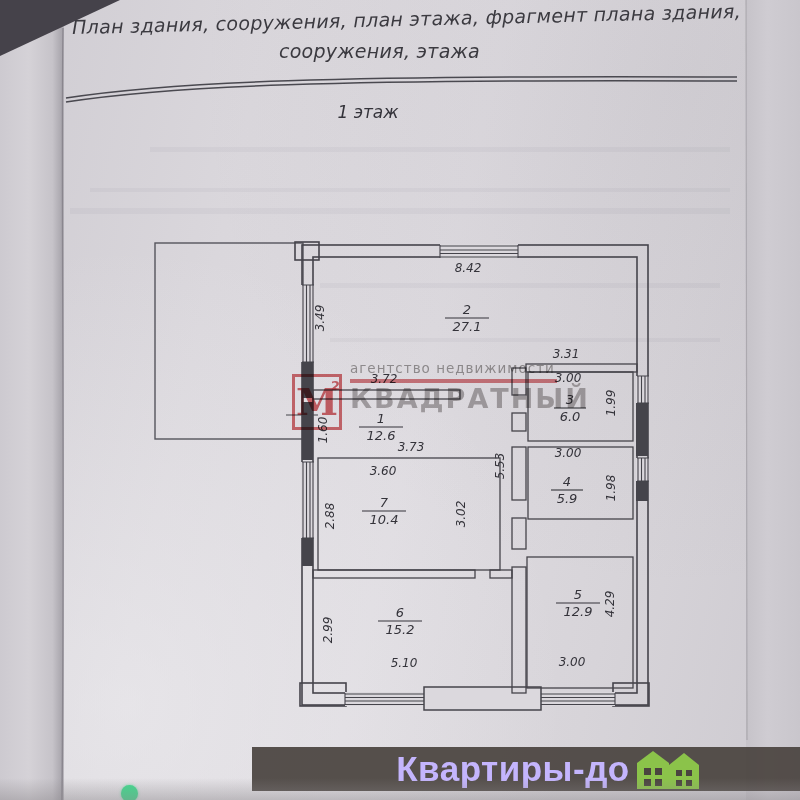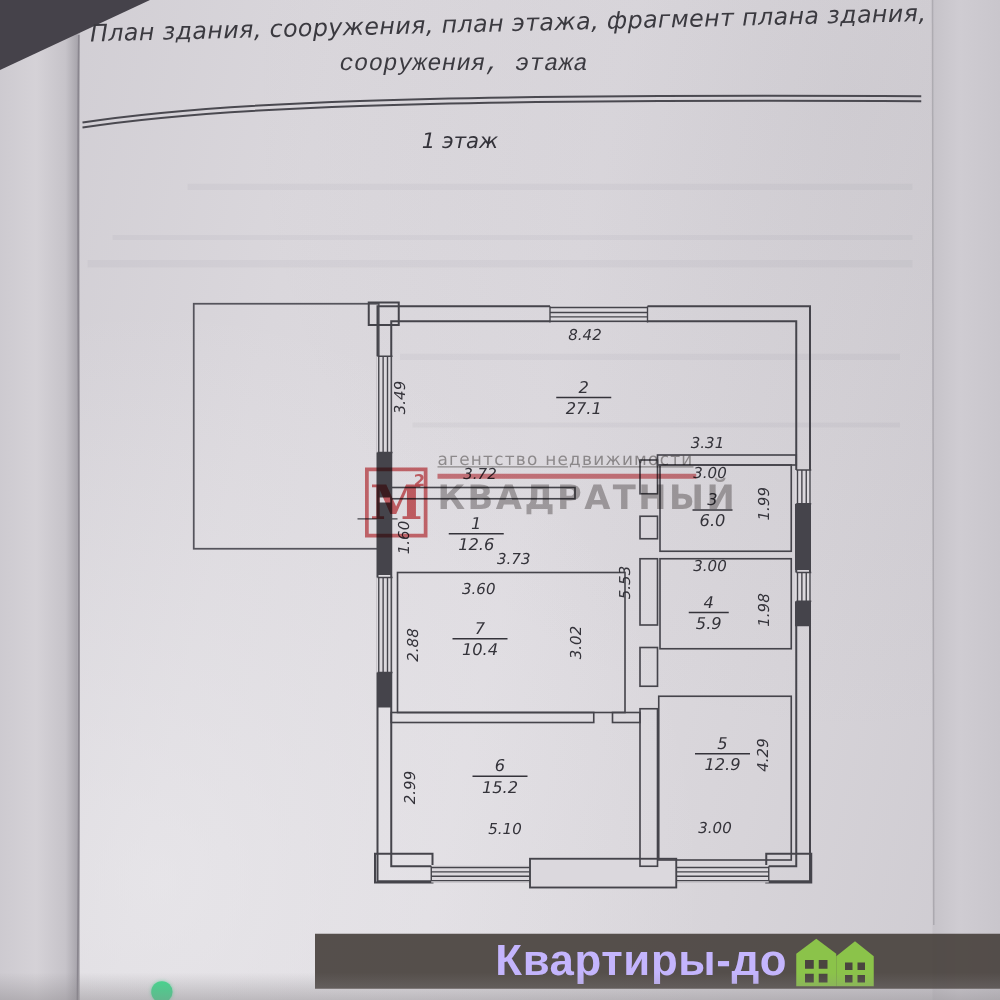--- a/index.html
+++ b/index.html
@@ -14,32 +14,32 @@
   .right-strip{position:absolute;left:746px;top:0;width:54px;height:800px;
     background:linear-gradient(90deg,#c6c3c9 0%,#cfccd2 40%,#c9c6cc 100%);}
   .bottom-strip{position:absolute;left:0;top:778px;width:800px;height:22px;
     background:linear-gradient(180deg,rgba(150,146,150,0) 0%,rgba(140,136,140,.45) 100%);}
   .corner-dark{position:absolute;left:0;top:0;width:120px;height:56px;
     background:#45424a;clip-path:polygon(0 0,120px 0,0 56px);}
   .ghost{position:absolute;background:rgba(105,100,115,.06);}
   .header{position:absolute;color:#3b3a40;font-style:italic;font-size:19px;
     letter-spacing:.3px;white-space:nowrap;}
   .header-l1{left:72px;top:8px;width:664px;text-align:center;transform:rotate(-1.4deg);}
-  .header-l2{left:251px;top:40px;width:240px;text-align:center;font-family:Liberation Mono, monospace;}
+  .header-l2{left:240px;top:40px;width:240px;text-align:right;}
   svg text{font-family:"DejaVu Sans",sans-serif;font-style:italic;fill:#34333a;}
   .wm-center{position:absolute;left:292px;top:360px;width:360px;height:92px;
     mix-blend-mode:multiply;opacity:.9;pointer-events:none;}
   .wm-logo{position:absolute;left:0;top:14px;width:50px;height:56px;
     border:3px solid rgba(203,57,64,.8);box-sizing:border-box;text-align:center;}
   .wm-logo .m{font-weight:bold;font-size:38px;line-height:50px;color:rgba(203,57,64,.85);
     font-family:"DejaVu Serif",serif;}
   .wm-logo .sup{position:absolute;right:-1px;top:1px;font-size:13px;font-weight:bold;
     color:rgba(203,57,64,.85);}
   .wm-right{position:absolute;left:58px;top:0;}
-  .wm-tagline{font-size:13.5px;letter-spacing:1px;color:rgba(148,145,143,.95);white-space:nowrap;text-decoration:underline;}
+  .wm-tagline{font-size:13.5px;letter-spacing:1px;color:rgba(148,145,143,.95);white-space:nowrap;}
   .wm-bar{width:207px;height:4px;background:rgba(203,57,64,.7);margin:3px 0 2px 0;}
   .wm-big{font-size:27px;font-weight:bold;letter-spacing:2px;color:rgba(152,149,147,.8);
     line-height:28px;white-space:nowrap;}
   .wm-bottom{position:absolute;left:252px;top:747px;width:520px;height:44px;
     background:rgba(74,68,63,.93);display:flex;align-items:center;justify-content:center;
     font-family:"Liberation Sans",sans-serif;font-weight:bold;font-size:35px;
     color:#c4b5fd;letter-spacing:.5px;white-space:nowrap;padding-left:40px;}
   .wm-bottom svg{display:block;margin:0 1px;}
   .green-dot{position:absolute;left:121px;top:785px;width:17px;height:17px;border-radius:50%;
     background:#3fdd8e;box-shadow:0 0 3px rgba(63,221,142,.7);}

